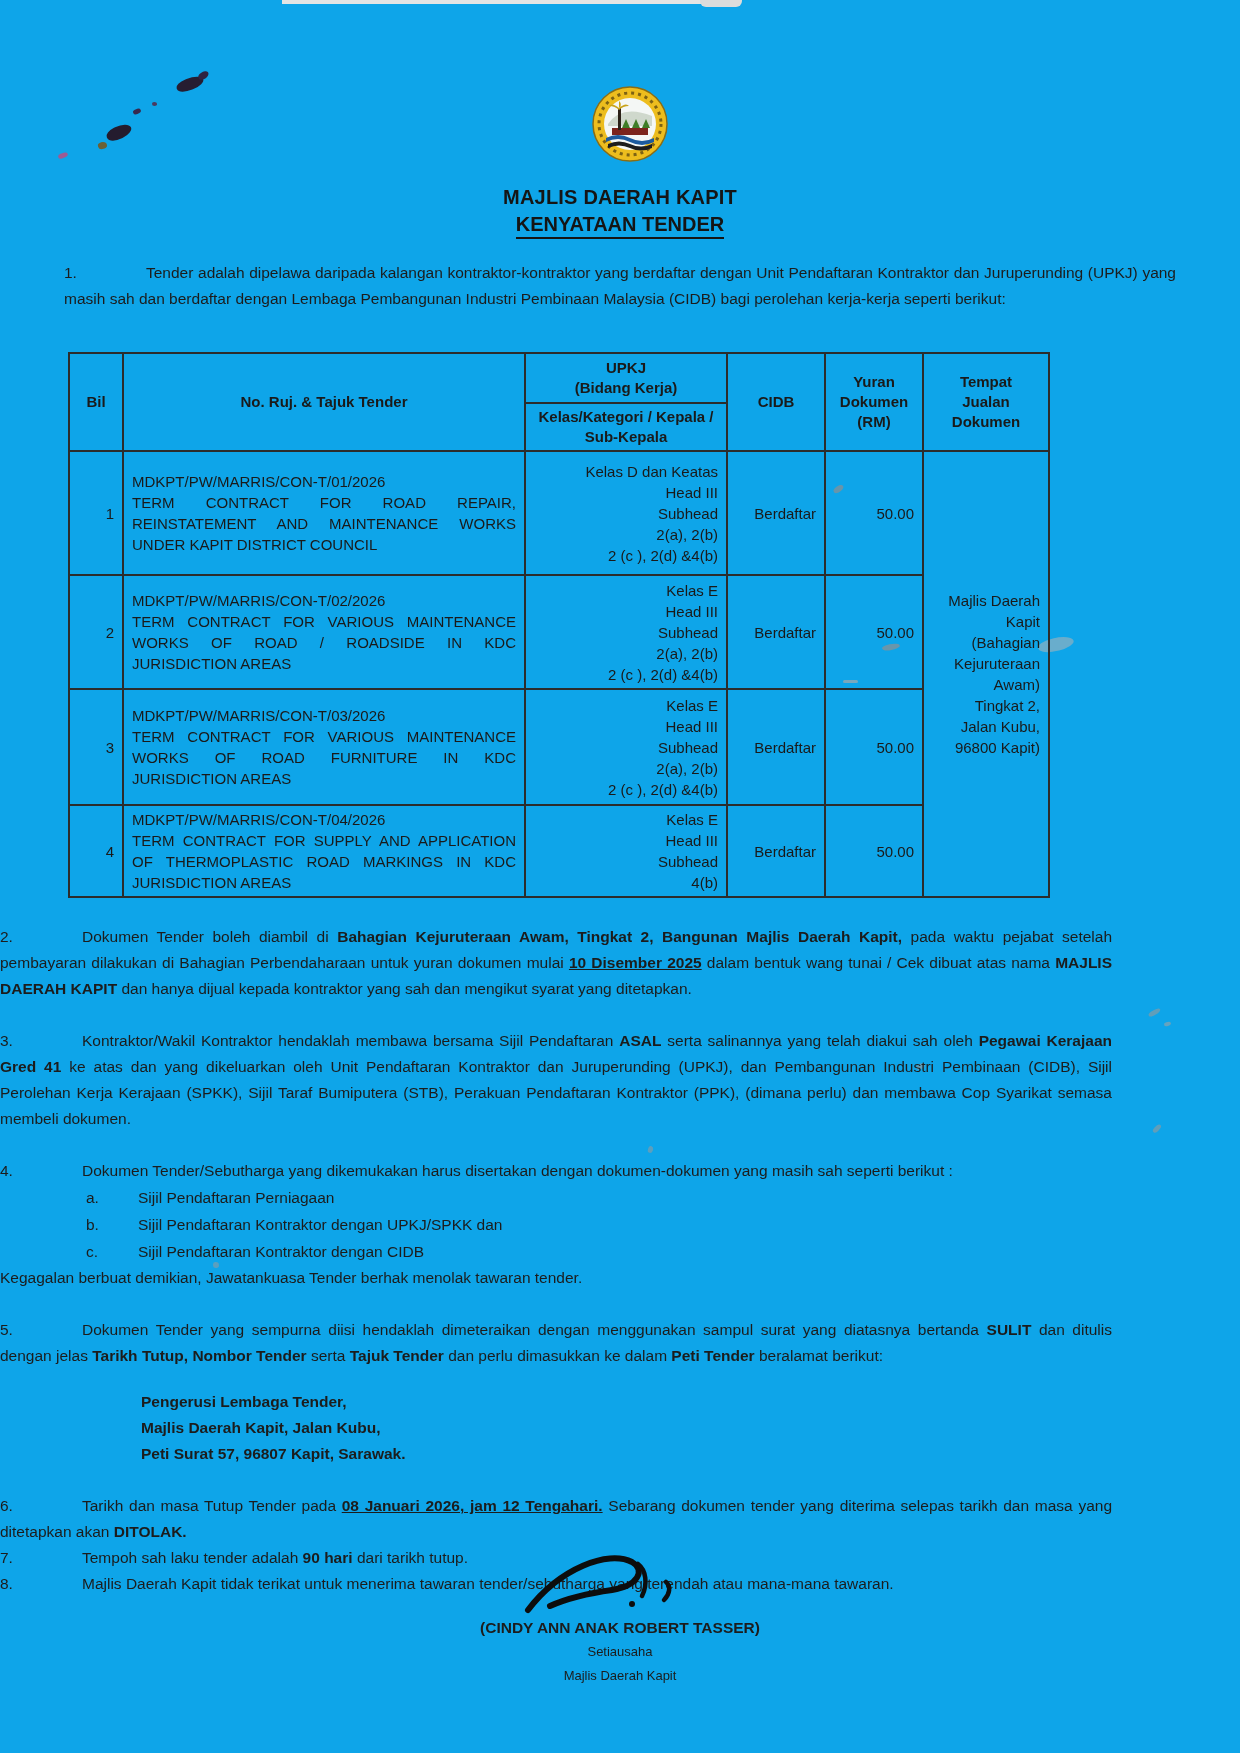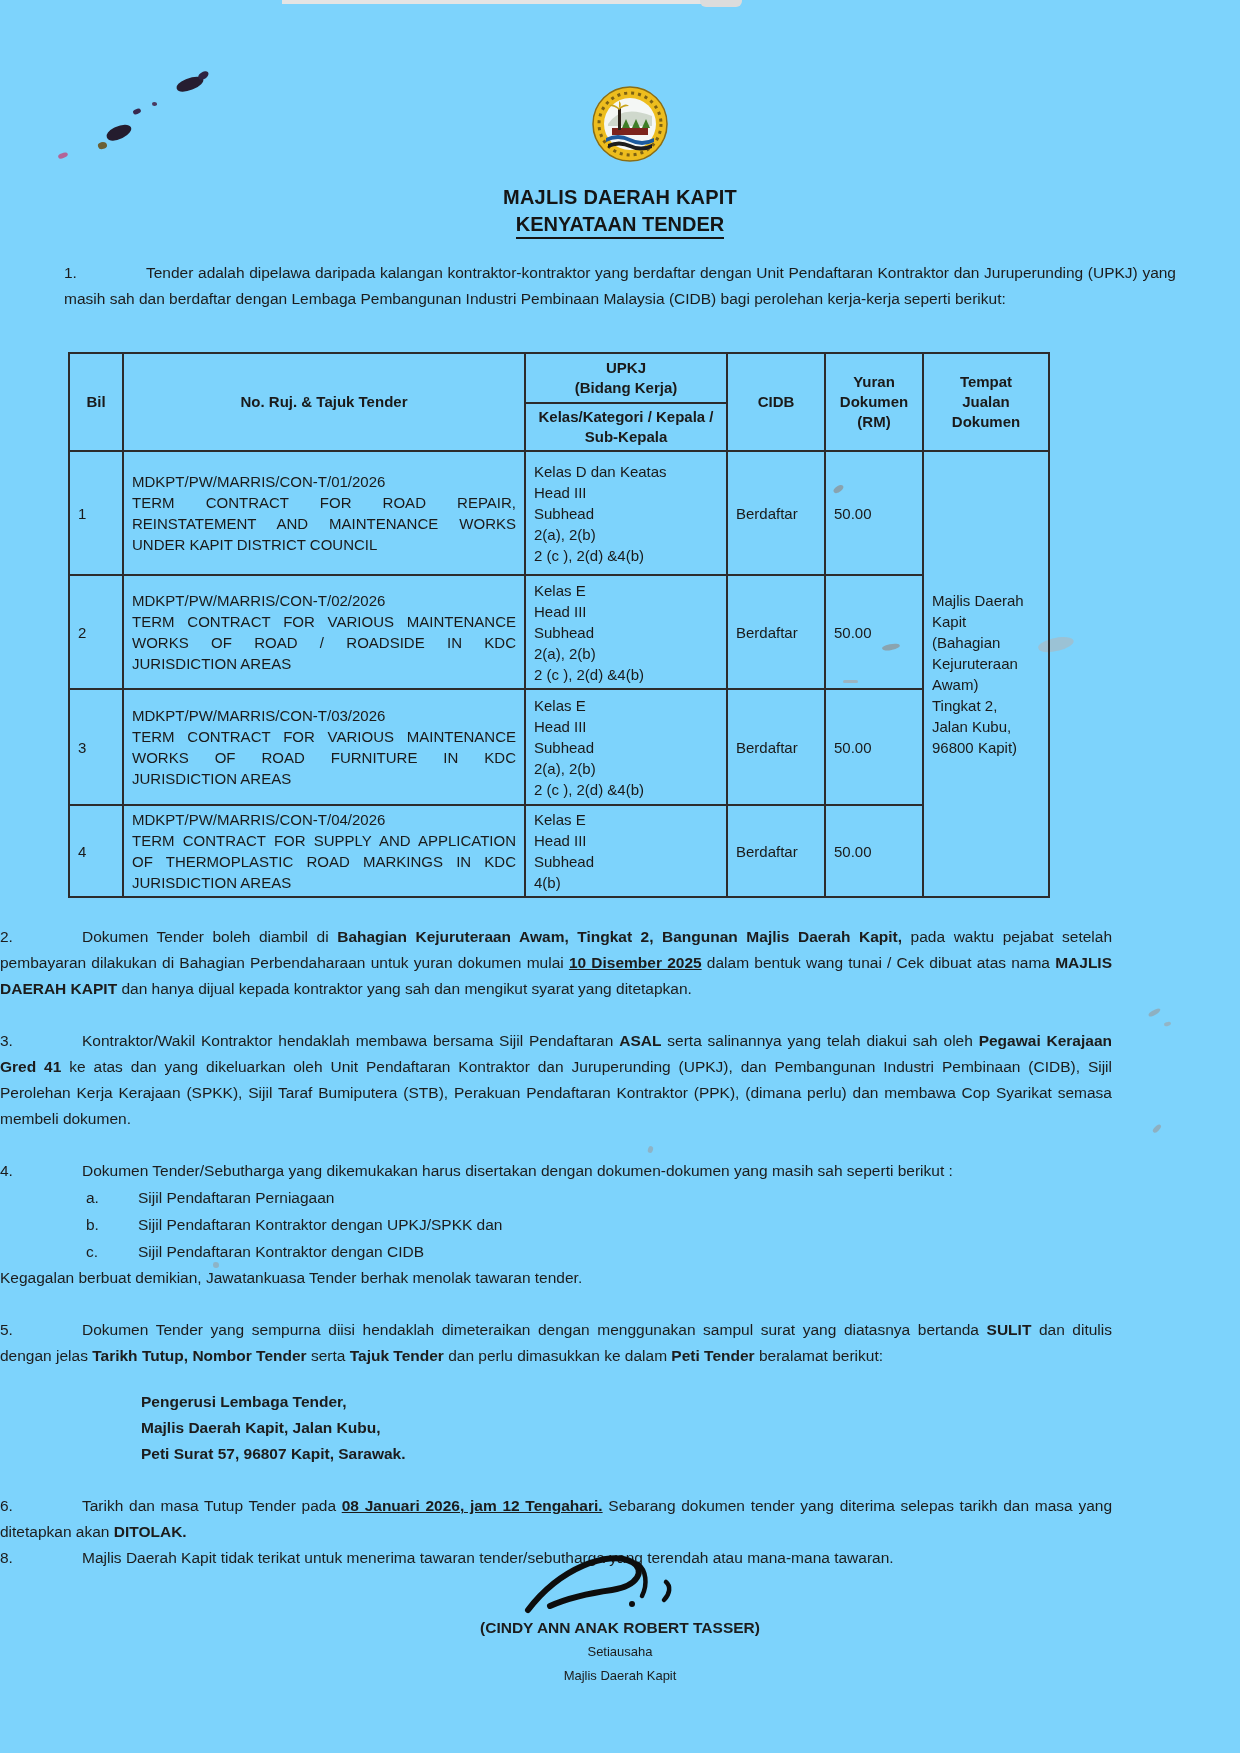--- a/index.html
+++ b/index.html
@@ -1,16 +1,16 @@
 <!DOCTYPE html>
 <html><head>
 <meta charset="utf-8">
 <style>
   html,body{margin:0;padding:0;background:#ffffff;}
-  .page{position:relative;width:1240px;height:1753px;background:#7dd3fc;overflow:hidden;
+  .page{position:relative;width:1240px;height:1753px;background:#0ea5e9;overflow:hidden;
         font-family:"Liberation Sans",sans-serif;color:#1c1c1c;}
   .content{position:absolute;left:64px;top:0;width:1112px;}
   
   .crest{position:absolute;left:592px;top:86px;}
   .heading{position:absolute;left:64px;top:186px;width:1112px;text-align:center;}
   .org-name{font-size:20px;font-weight:bold;letter-spacing:.2px;color:#151515;}
   .doc-title{display:inline-block;font-size:20px;font-weight:bold;margin-top:4px;
              border-bottom:2.5px solid #151515;padding-bottom:1px;color:#151515;}
   
   .para{position:relative;font-size:15.5px;line-height:26px;text-align:justify;margin:0;}
@@ -19,21 +19,21 @@
   .flowrest{position:absolute;top:924px;left:0;width:1112px;} .gap26{margin-top:26px;}
   .list{margin:0;}
   .list-row{display:flex;font-size:15.5px;line-height:27px;}
   .list-label{width:52px;margin-left:86px;}
   .address{margin:20px 0 0 141px;font-size:15.5px;line-height:26px;font-weight:bold;}
   
   .tender-table{position:absolute;left:68px;top:352px;border-collapse:collapse;table-layout:fixed;width:980px;
                 font-size:15px;color:#1a1a1a;}
   .tender-table td,.tender-table th{border:2px solid #2c2c2c;vertical-align:middle;padding:2px 8px;}
   .tender-table th{font-weight:bold;text-align:center;line-height:20px;}
-  .cell-center{text-align:left;line-height:21px;}
+  .cell-center{text-align:right;line-height:21px;}
   .ref-line{font-size:15px;line-height:21px;margin-bottom:0;}
   .tajuk{font-size:15px;line-height:21px;text-align:justify;}
   .upkj-top{border-bottom:2px solid #2c2c2c !important;border-radius:17px;}
   
   .sig-block{position:absolute;left:64px;top:1548px;width:1112px;text-align:center;}
   .sig-mark{margin-left:-10px;}
   .sig-name{font-size:15.5px;font-weight:bold;margin-top:-14px;line-height:24px;}
   .sig-line{font-size:13px;line-height:24px;}
   
   .artifacts i{position:absolute;display:block;border-radius:45% 60% 50% 55%;}
@@ -180,20 +180,21 @@
           </div>
       </div>
       <div class="para">Kegagalan berbuat demikian, Jawatankuasa Tender berhak menolak tawaran tender.</div>
     </div>
 
     <div class="para gap26"><span class="pnum">5.</span><span><span>Dokumen Tender yang sempurna diisi hendaklah dimeteraikan dengan menggunakan sampul surat yang diatasnya bertanda </span><span style="font-weight: bold;">SULIT</span><span> dan ditulis dengan jelas </span><span style="font-weight: bold;">Tarikh Tutup, Nombor Tender</span><span> serta </span><span style="font-weight: bold;">Tajuk Tender</span><span> dan perlu dimasukkan ke dalam </span><span style="font-weight: bold;">Peti Tender</span><span> beralamat berikut:</span></span></div>
 
     <div class="address">Pengerusi Lembaga Tender,<br>Majlis Daerah Kapit, Jalan Kubu,<br>Peti Surat 57, 96807 Kapit, Sarawak.</div>
 
     <div class="para gap26"><span class="pnum">6.</span><span><span>Tarikh dan masa Tutup Tender pada </span><span style="font-weight: bold; text-decoration: underline;">08 Januari 2026, jam 12 Tengahari.</span><span> Sebarang dokumen tender yang diterima selepas tarikh dan masa yang ditetapkan akan </span><span style="font-weight: bold;">DITOLAK.</span></span></div>
+    <div class="para"><span class="pnum">7.</span><span><span>Tempoh sah laku tender adalah </span><span style="font-weight: bold;">90 hari</span><span> dari tarikh tutup.</span></span></div>
     <div class="para"><span class="pnum">8.</span><span><span>Majlis Daerah Kapit tidak terikat untuk menerima tawaran tender/sebutharga yang terendah atau mana-mana tawaran.</span></span></div>
   </div>
 
   <div class="sig-block">
     <div class="sig-mark">
       <svg width="190" height="78" viewBox="0 0 190 78">
         <path d="M8 62 C 40 20, 88 2, 112 14 C 126 22, 118 38, 92 42 C 70 45, 48 50, 30 58" fill="none" stroke="#0d0d0d" stroke-width="6" stroke-linecap="round"></path>
         <path d="M118 16 C 126 22, 128 36, 122 48" fill="none" stroke="#0d0d0d" stroke-width="4.5" stroke-linecap="round"></path>
         <circle cx="112" cy="56" r="3" fill="#0d0d0d"></circle>
         <path d="M146 34 c 5 4, 4 12, -2 18" fill="none" stroke="#0d0d0d" stroke-width="4.5" stroke-linecap="round"></path>

